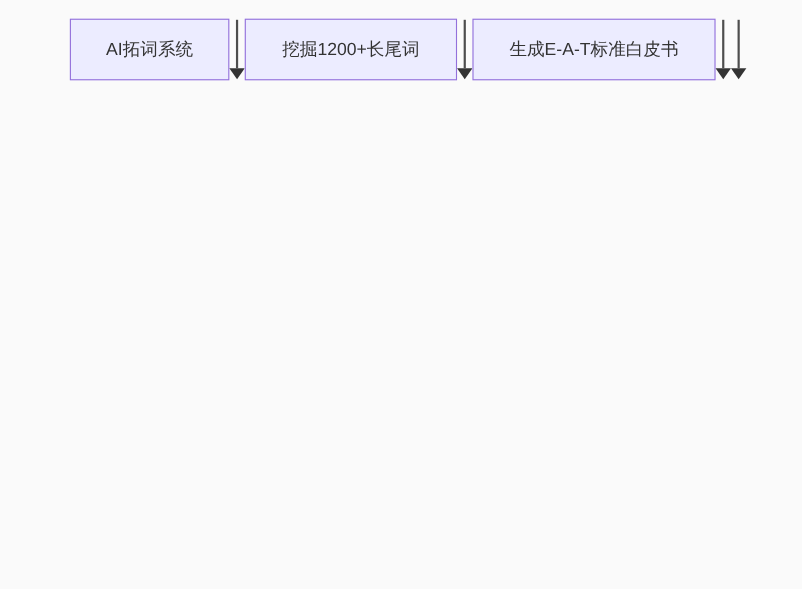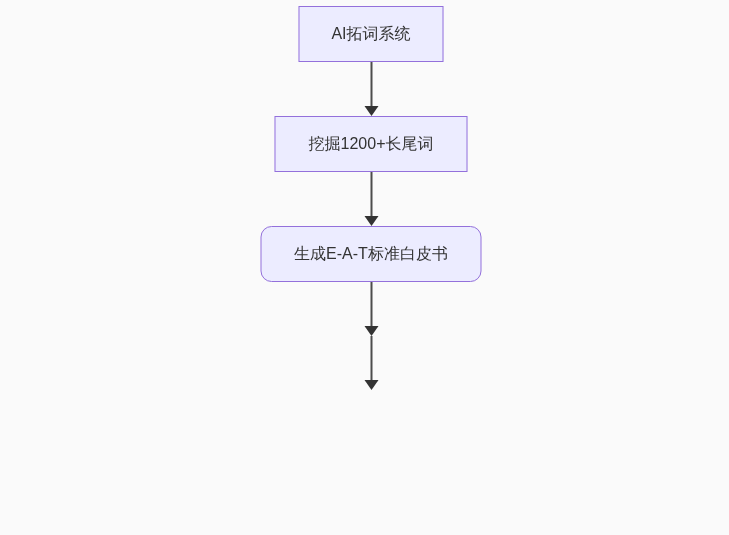--- a/index.html
+++ b/index.html
@@ -9,44 +9,44 @@
   body {
     width: 729px;
     height: 535px;
     background: #fafafa;
     font-family: "Liberation Sans", "DejaVu Sans", sans-serif;
     overflow: hidden;
     position: relative;
   }
   .flowchart {
     position: absolute;
-    top: 6px;
+    top: 17px;
     left: 371px;
     transform: translateX(-50%);
     display: flex;
-    flex-direction: column;
+    flex-direction: row;
     align-items: center;
   }
   .node {
     box-sizing: border-box;
     height: 56px;
     padding: 0 15px;
     background: #ECECFF;
     border: 1px solid #9370DB;
     display: flex;
     align-items: center;
     justify-content: center;
     font-size: 16px;
     color: #333333;
     white-space: nowrap;
     text-align: center;
   }
   .node.n1 { min-width: 145px; }
   .node.n2 { min-width: 193px; }
-  .node.n3 { min-width: 221px; border-radius: 11px; }
+  .node.n3 { min-width: 221px; }
   .node.n4 { min-width: 217px; }
   .node.n5 { min-width: 235px; }
   .edge {
     height: 54px;
     display: flex;
     flex-direction: column;
     align-items: center;
   }
   .edge .line {
     width: 2px;

